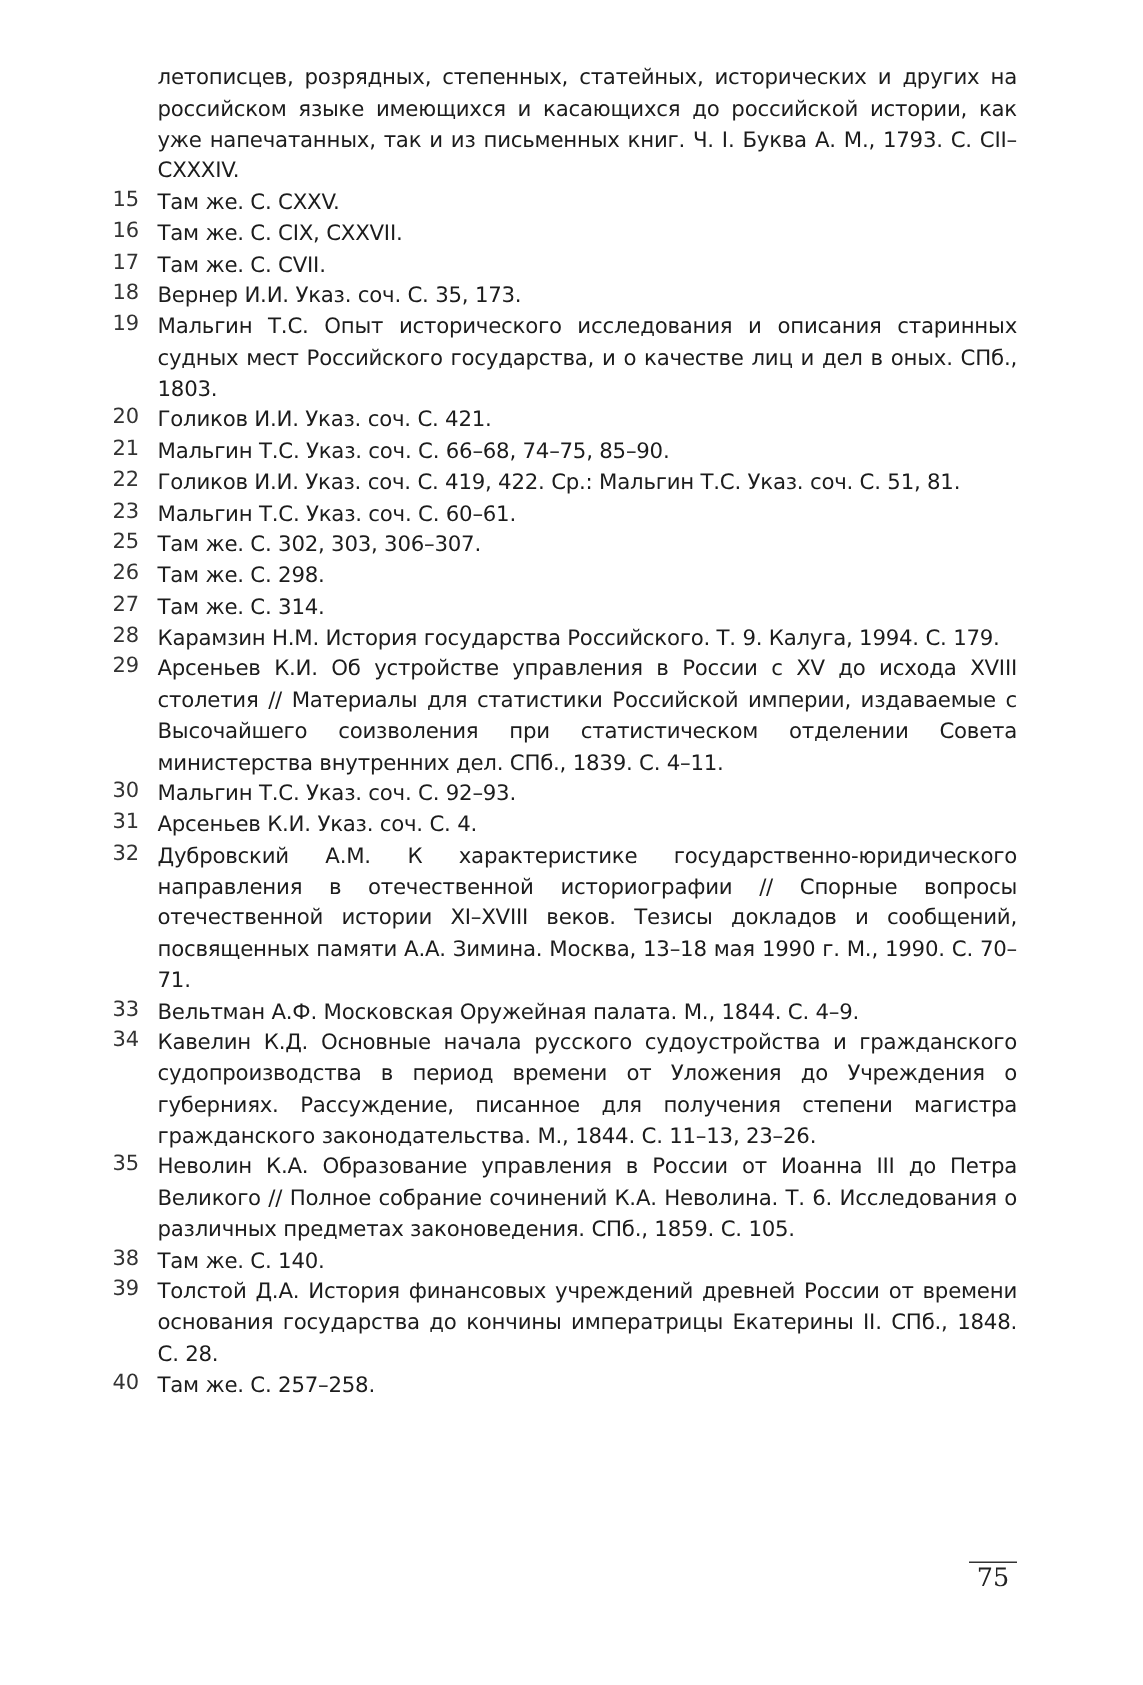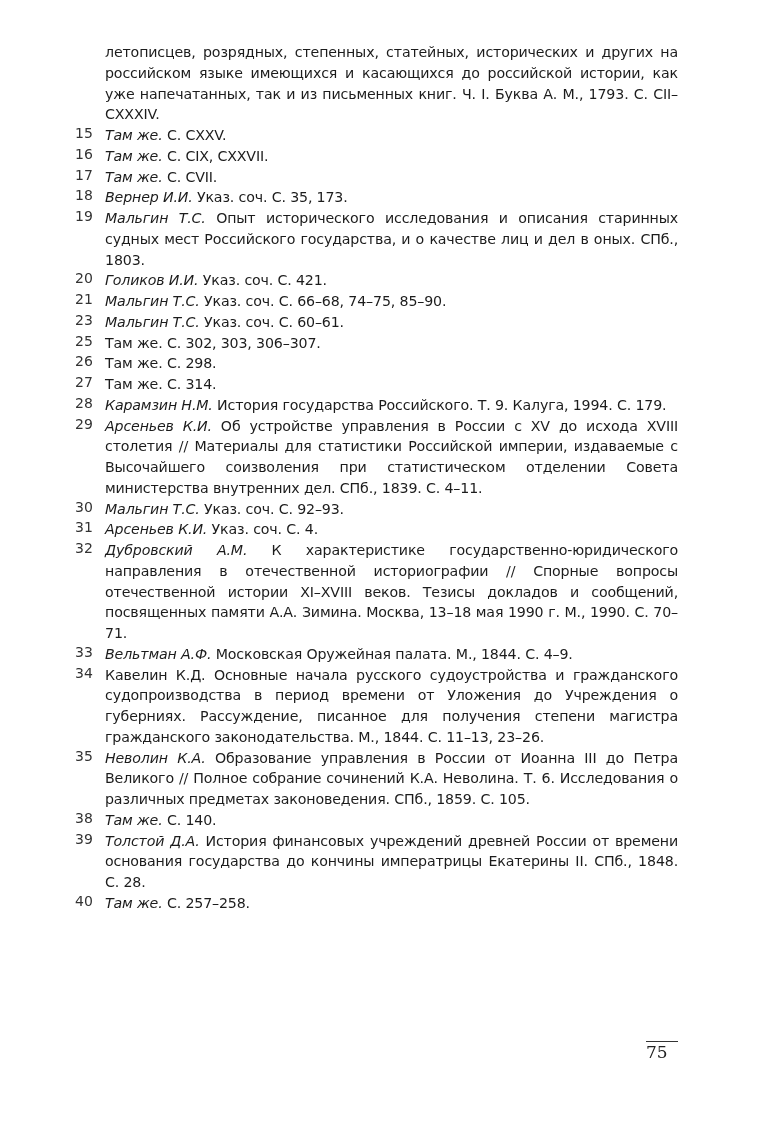--- a/index.html
+++ b/index.html
@@ -11,46 +11,47 @@
     .page { position: absolute; left: 0; top: 0; width: 738px; height: 1123px; }
     .notes {
       position: absolute; left: 105px; top: 42px; width: 573px;
       font-size: 14.2px; line-height: 20.75px; letter-spacing: -0.15px;
     }
     .note { position: relative; text-align: justify; }
     .num {
       position: absolute; left: -30px; top: -2px; font-size: 14px;
       color: #333; letter-spacing: 0;
     }
-    .it { font-style: italic; }
+    .it { }
     .footer-rule {
       position: absolute; left: 646px; top: 1041px; width: 32px; height: 0;
       border-top: 1.5px solid #333;
     }
     .page-number {
-      position: absolute; left: 646px; top: 1042px; width: 32px; text-align: left;
+      position: absolute; left: 646px; top: 1042px; width: 32px; text-align: center;
       font-family: "DejaVu Serif", "Liberation Serif", serif; font-size: 17px; color: #222;
     }
   </style>
 </head>
 <body>
 
 <div class="page">
   <div class="notes">
     <div class="note">
       <span>летописцев, розрядных, степенных, статейных, исторических и других на российском языке имеющихся и касающихся до российской истории, как уже напечатанных, так и из письменных книг. Ч. I. Буква А. М., 1793. С. CII–CXXXIV.</span>
     </div>
     <div id="notes-container">
         <div class="note"><span class="num">15</span><span class="it">Там же.</span><span> С. CXXV.</span></div>
         <div class="note"><span class="num">16</span><span class="it">Там же.</span><span> С. CIX, CXXVII.</span></div>
         <div class="note"><span class="num">17</span><span class="it">Там же.</span><span> С. CVII.</span></div>
         <div class="note"><span class="num">18</span><span class="it">Вернер И.И.</span><span> Указ. соч. С. 35, 173.</span></div>
         <div class="note"><span class="num">19</span><span class="it">Мальгин Т.С.</span><span> Опыт исторического исследования и описания старинных судных мест Российского государства, и о качестве лиц и дел в оных. СПб., 1803.</span></div>
         <div class="note"><span class="num">20</span><span class="it">Голиков И.И.</span><span> Указ. соч. С. 421.</span></div>
         <div class="note"><span class="num">21</span><span class="it">Мальгин Т.С.</span><span> Указ. соч. С. 66–68, 74–75, 85–90.</span></div>
+        <div class="note"><span class="num">22</span><span class="it">Голиков И.И.</span><span> Указ. соч. С. 419, 422. Ср.: </span><span class="it">Мальгин Т.С.</span><span> Указ. соч. С. 51, 81.</span></div>
         <div class="note"><span class="num">23</span><span class="it">Мальгин Т.С.</span><span> Указ. соч. С. 60–61.</span></div>
         <div class="note"><span class="num">25</span><span class="it"></span><span>Там же. С. 302, 303, 306–307.</span></div>
         <div class="note"><span class="num">26</span><span class="it"></span><span>Там же. С. 298.</span></div>
         <div class="note"><span class="num">27</span><span class="it"></span><span>Там же. С. 314.</span></div>
         <div class="note"><span class="num">28</span><span class="it">Карамзин Н.М.</span><span> История государства Российского. Т. 9. Калуга, 1994. С. 179.</span></div>
         <div class="note"><span class="num">29</span><span class="it">Арсеньев К.И.</span><span> Об устройстве управления в России с XV до исхода XVIII столетия // Материалы для статистики Российской империи, издаваемые с Высочайшего соизволения при статистическом отделении Совета министерства внутренних дел. СПб., 1839. С. 4–11.</span></div>
         <div class="note"><span class="num">30</span><span class="it">Мальгин Т.С.</span><span> Указ. соч. С. 92–93.</span></div>
         <div class="note"><span class="num">31</span><span class="it">Арсеньев К.И.</span><span> Указ. соч. С. 4.</span></div>
         <div class="note"><span class="num">32</span><span class="it">Дубровский А.М.</span><span> К характеристике государственно-юридического направления в отечественной историографии // Спорные вопросы отечественной истории XI–XVIII веков. Тезисы докладов и сообщений, посвященных памяти А.А. Зимина. Москва, 13–18 мая 1990 г. М., 1990. С. 70–71.</span></div>
         <div class="note"><span class="num">33</span><span class="it">Вельтман А.Ф.</span><span> Московская Оружейная палата. М., 1844. С. 4–9.</span></div>

